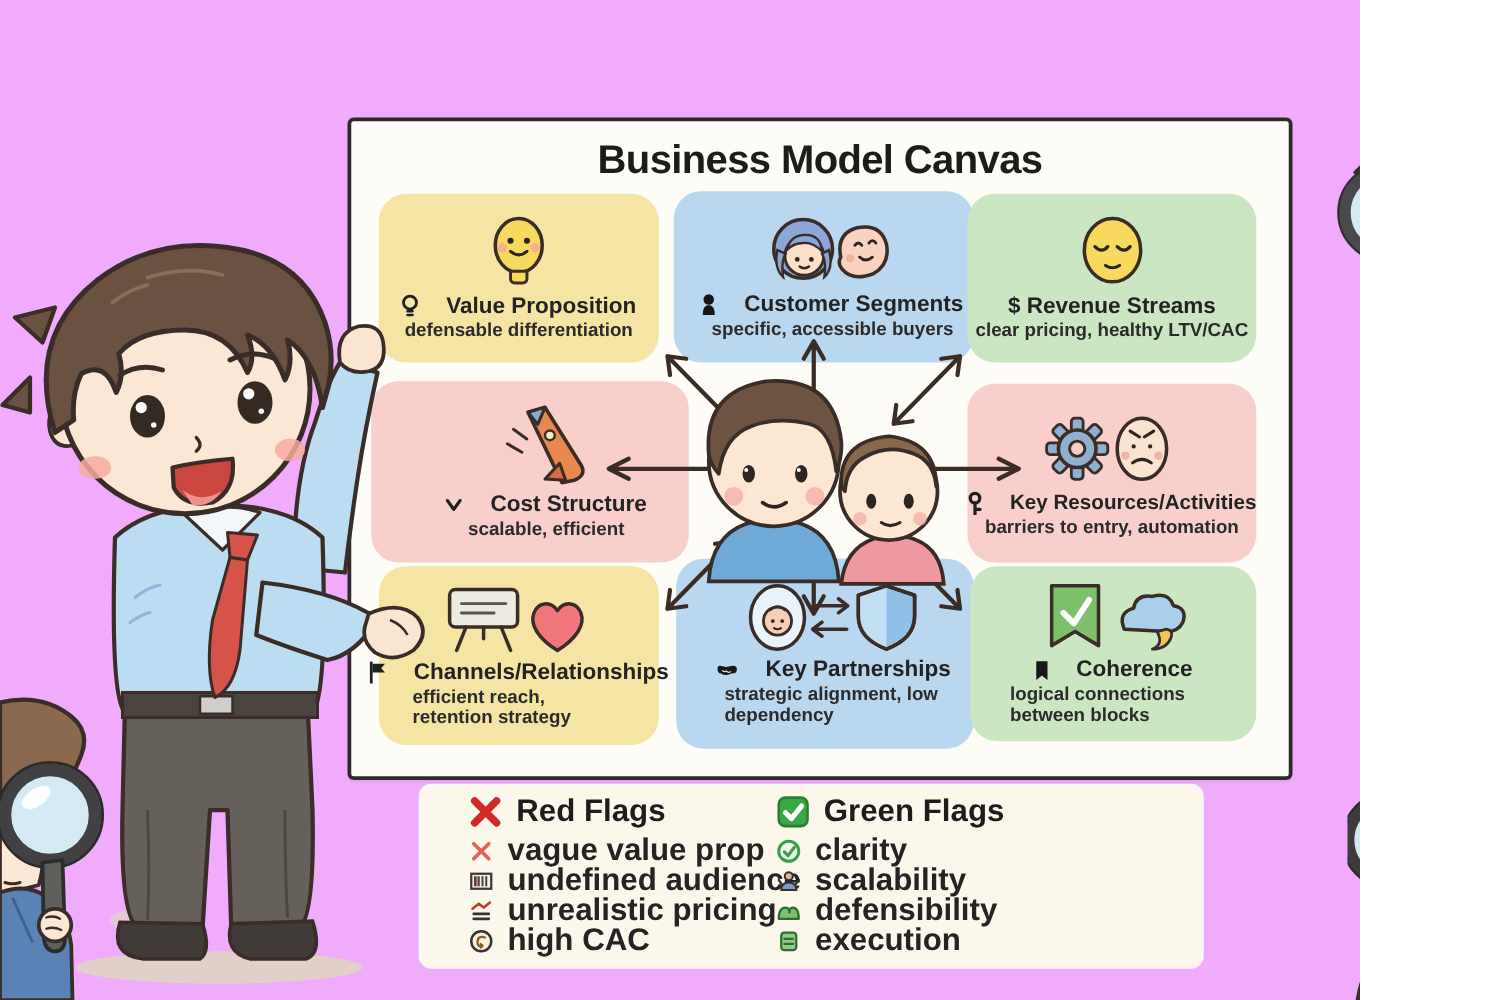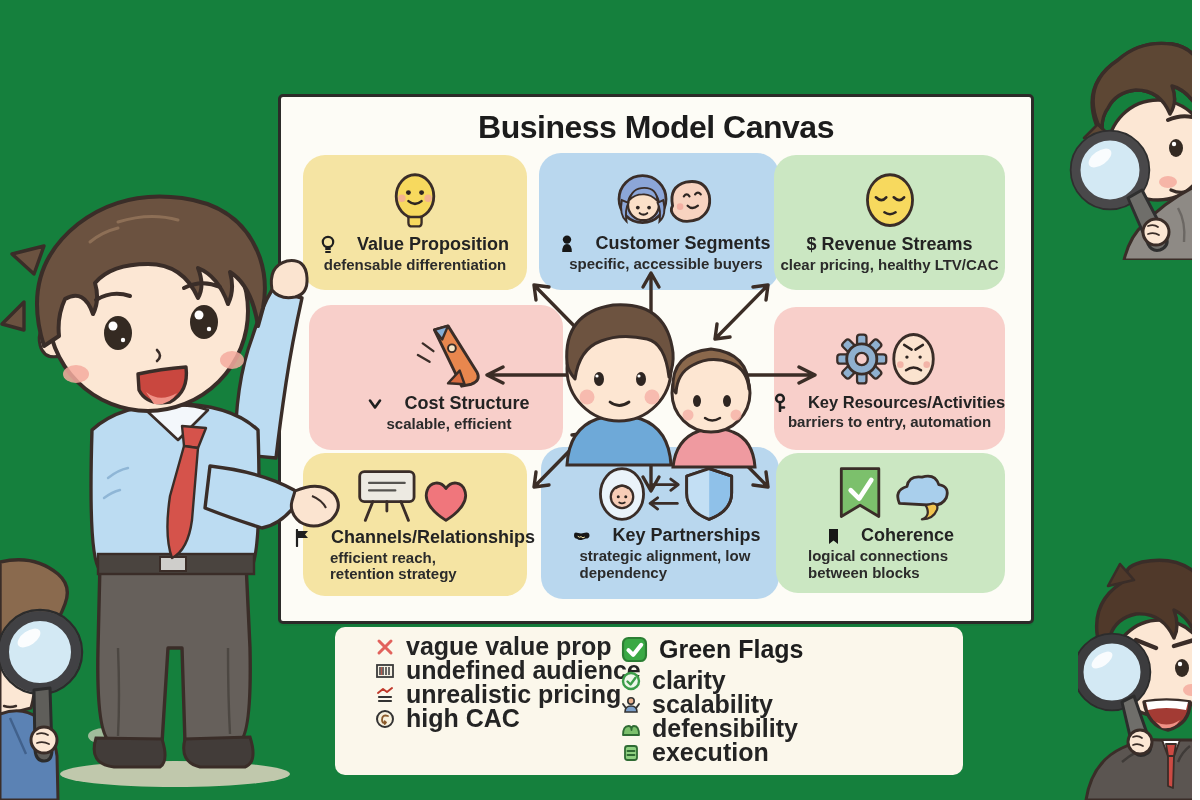--- a/index.html
+++ b/index.html
@@ -1,34 +1,34 @@
 <!DOCTYPE html>
 <html><head>
 <meta charset="utf-8">
 <style>
   html,body{margin:0;padding:0;}
-  .stage{position:relative;width:1192px;height:800px;background:#15803d;overflow:hidden;
+  .stage{position:relative;width:1088px;height:800px;background:#f0abfc;overflow:hidden;
          font-family:"Liberation Sans",sans-serif;color:#222;}
   svg{display:block;}
   
   .board{position:absolute;left:278px;top:94px;width:750px;height:524px;background:#fdfcf6;
          border:3px solid #2c2b29;border-radius:5px;z-index:1;box-shadow:0 2px 0 rgba(0,0,0,.05);}
   .board-title{position:absolute;left:0;right:0;top:12px;text-align:center;font-size:32px;
          font-weight:700;letter-spacing:-.5px;color:#1c1c1c;}
   .cell{position:absolute;border-radius:22px;display:flex;flex-direction:column;align-items:center;
         justify-content:center;padding:4px 2px;}
   .cell-art{display:flex;align-items:center;justify-content:center;margin-bottom:2px;}
   .cell-heading{display:flex;align-items:center;gap:22px;font-weight:700;font-size:18px;
         color:#232323;white-space:nowrap;line-height:1.1;}
   .cell-sub{font-size:15px;font-weight:600;color:#2b2b2b;text-align:left;line-height:1.12;margin-top:2px;}
   .c-yellow{background:#f5e4a3;} .c-blue{background:#b9d7ee;padding-left:16px;} .c-green{background:#cbe7c2;} .c-pink{background:#f8cfca;}
   .cell-vp{left:22px;top:58px;width:220px;height:127px;}
   .cell-cs{left:258px;top:56px;width:222px;height:129px;}
   .cell-rs{left:493px;top:58px;width:227px;height:127px;}
-  .cell-cost{left:28px;top:208px;width:224px;height:137px;padding-left:28px;}
+  .cell-cost{left:16px;top:208px;width:224px;height:137px;padding-left:28px;}
   .cell-kra{left:493px;top:210px;width:227px;height:135px;}
   .cell-kra .cell-heading{font-size:16.5px;}
   .cell-cr{left:22px;top:356px;width:220px;height:135px;}
   .cell-kp{left:260px;top:350px;width:220px;height:144px;}
   .cell-coh{left:495px;top:356px;width:225px;height:132px;}
   .center-art{position:absolute;left:170px;top:160px;width:380px;height:250px;pointer-events:none;}
   
   .flags-card{position:absolute;left:335px;top:627px;width:628px;height:148px;background:#fbf7eb;
         border-radius:10px;z-index:1;}
   .flag-group{position:absolute;top:8px;}
@@ -263,20 +263,26 @@
       <ellipse cx="246" cy="144" rx="4" ry="6" fill="#2e2521"></ellipse>
         <ellipse cx="276" cy="144" rx="4" ry="6" fill="#2e2521"></ellipse>
       <circle cx="237" cy="158" r="5.5" fill="#f5b0a6" opacity=".8"></circle>
         <circle cx="285" cy="158" r="5.5" fill="#f5b0a6" opacity=".8"></circle>
       <path d="M254 161 Q261 166 269 161" fill="none" stroke="#2e2521" stroke-width="2.4" stroke-linecap="round"></path>
     </svg>
   </div>
 
   <div class="flags-card">
     <div class="flag-group red">
+      <div class="flag-header">
+        <svg width="27" height="27" viewBox="0 0 20 20">
+          <path d="M3.5 3.5 L16.5 16.5 M16.5 3.5 L3.5 16.5" stroke="#cf2b26" stroke-width="4.4" stroke-linecap="round"></path>
+        </svg>
+        <span>Red Flags</span>
+      </div>
       <div class="flag-item">
         <svg width="20" height="20" viewBox="0 0 20 20">
           <path d="M4 4 L16 16 M16 4 L4 16" stroke="#e2625c" stroke-width="3" stroke-linecap="round"></path>
         </svg>
         <span>vague value prop</span>
       </div>
       <div class="flag-item">
         <svg width="20" height="20" viewBox="0 0 20 20">
           <rect x="2" y="4" width="16" height="12" fill="#f6f1e4" stroke="#3a3a3a" stroke-width="1.8"></rect>
           <path d="M5 6 V14 M8 6 V14 M11 6 V14 M14 6 V14" stroke="#444" stroke-width="1.6"></path>

